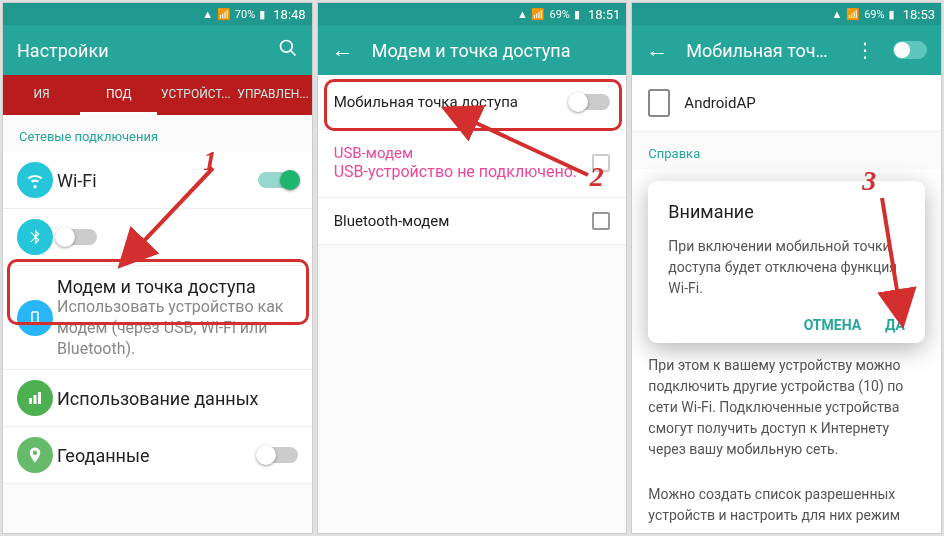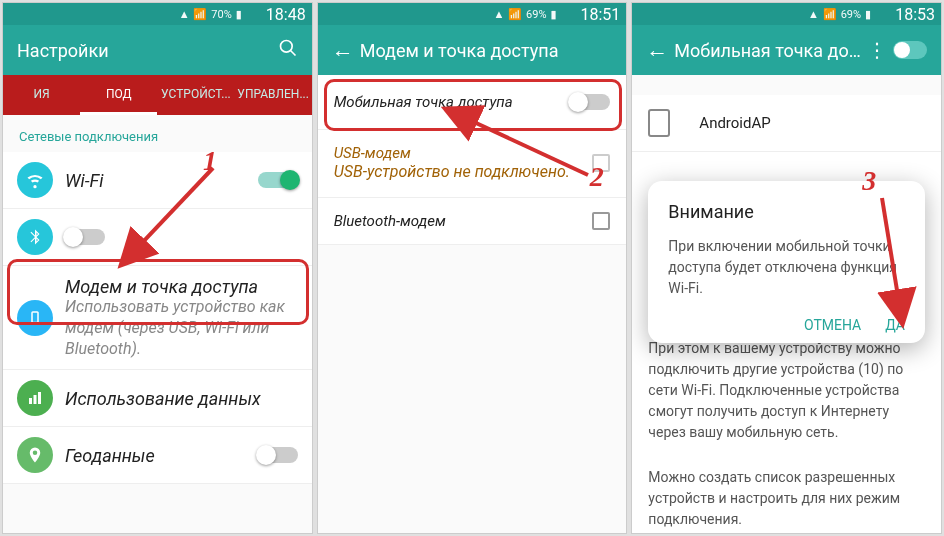--- a/index.html
+++ b/index.html
@@ -25,30 +25,30 @@
   color: #fff;
   height: 22px;
   display: flex;
   align-items: center;
   justify-content: flex-end;
   padding: 0 6px;
   font-size: 12px;
   gap: 4px;
 }
 .statusbar .sb-icon { font-size: 11px; opacity: 0.95; }
-.statusbar .time { font-weight: 400; font-size: 16px; margin-left: 20px; }
+.statusbar .time { font-weight: 400; font-size: 13px; margin-left: 4px; }
 .appbar {
   background: #26a69a;
   color: #fff;
   height: 50px;
   display: flex;
   align-items: center;
   padding: 0 14px;
   font-size: 18px;
-  gap: 6px;
+  gap: 18px;
 }
 .appbar .title { flex: 1; white-space: nowrap; overflow: hidden; text-overflow: ellipsis; }
 .appbar .back { font-size: 22px; }
 .appbar .search { font-size: 20px; }
 .appbar .headswitch {
   width: 34px; height: 18px; border-radius: 9px;
   background: #5dc7bd; position: relative;
 }
 .appbar .headswitch::after {
   content: ""; position: absolute; left: 1px; top: 1px;
@@ -73,34 +73,33 @@
 .tab.active { color: #fff; border-bottom-color: #fff; }
 .section-header {
   color: #26a69a;
   font-size: 13px;
   padding: 14px 16px 8px;
 }
 .row {
   display: flex;
   align-items: center;
   padding: 10px 14px;
-  gap: 12px;
+  gap: 4px;
   border-bottom: 1px solid #eee;
   background: #fff;
-  font-style: italic;
 }
 .row .icon {
   width: 36px; height: 36px; border-radius: 50%;
   display: flex; align-items: center; justify-content: center;
   color: #fff; font-size: 18px; flex-shrink: 0;
 }
 .row .texts { flex: 1; min-width: 0; }
 .row .label { font-size: 18px; color: #222; }
 .row .sub { font-size: 16px; color: #888; line-height: 1.3; }
-.row.disabled .label, .row.disabled .sub { color: #a16207; }
+.row.disabled .label, .row.disabled .sub { color: #ec4899; }
 .toggle {
   width: 40px; height: 16px; border-radius: 8px;
   background: #ccc; position: relative; flex-shrink: 0;
 }
 .toggle::after {
   content:""; position:absolute; top:-2px; left:-2px;
   width:20px; height:20px; border-radius:50%; background:#fff;
   box-shadow:0 1px 3px rgba(0,0,0,0.4);
 }
 .toggle.on { background: #97d7cd; }
@@ -129,47 +128,47 @@
   font-size: 28px;
   font-weight: bold;
   font-style: italic;
 }
 .arrow {
   position: absolute;
   pointer-events: none;
 }
 .ap-row {
   display: flex; align-items: center; padding: 14px 16px;
-  gap: 29px; border-bottom: 1px solid #eee; background:#fff;margin-top:20px;
+  gap: 14px; border-bottom: 1px solid #eee; background:#fff;
 }
 .ap-row .icon-sq {
   width: 22px; height: 28px; border: 2px solid #888; border-radius: 3px; flex-shrink: 0;
 }
 .ap-row .texts { flex:1; min-width:0; }
 .ap-row .label { font-size:15px; color:#222; }
 .ap-row .sub { font-size:12px; color:#888; white-space:nowrap; overflow:hidden; text-overflow:ellipsis; }
 .body-text {
   padding: 12px 16px;
   font-size: 14px;
   color: #555;
   line-height: 1.5;
   background:#fff;
 }
 .dialog {
   position:absolute;
   left:16px; right:16px; top:178px;
   background:#fff;
   box-shadow:0 6px 24px rgba(0,0,0,0.3);
-  border-radius:14px;
+  border-radius:9px;
   padding: 20px 20px 10px;
 }
 .dialog .dtitle { font-size:18px; color:#222; margin-bottom:14px; }
 .dialog .dtext { font-size:14px; color:#555; line-height:1.5; margin-bottom:18px; }
 .dialog .dactions { display:flex; justify-content:flex-end; gap:24px; }
-.dialog .dbtn { color:#26a69a; font-size:14px; font-weight:400; }
+.dialog .dbtn { color:#26a69a; font-size:14px; font-weight:700; }
 .morebtn { font-size: 20px; }
 </style>
 </head>
 <body>
 
 <div class="phone">
   <div class="statusbar">
     <span class="sb-icon">▲</span>
     <span class="sb-icon">📶</span>
     <span class="sb-icon">70%</span>
@@ -326,20 +325,21 @@
     <span class="morebtn">⋮</span>
     <div class="headswitch"></div>
   </div>
 
   <div class="ap-row">
     <div class="icon-sq"></div>
     <div class="texts">
       <div class="label">AndroidAP</div>
     </div>
   </div>
+  <div class="section-header">Справка</div>
 
   <div class="body-text" style="padding-top:186px;">При этом к вашему устройству можно подключить другие устройства (10) по сети Wi-Fi. Подключенные устройства смогут получить доступ к Интернету через вашу мобильную сеть.</div>
   <div class="body-text">Можно создать список разрешенных устройств и настроить для них режим подключения.</div>
 
   <div class="dialog">
     <div class="dtitle">Внимание</div>
     <div class="dtext">При включении мобильной точки доступа будет отключена функция Wi-Fi.</div>
     <div class="dactions">
       <div class="dbtn">ОТМЕНА</div>
       <div class="dbtn">ДА</div>

